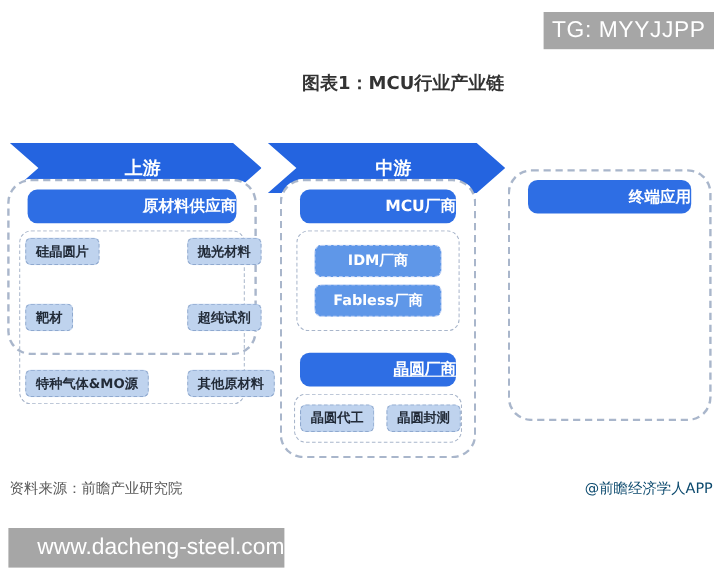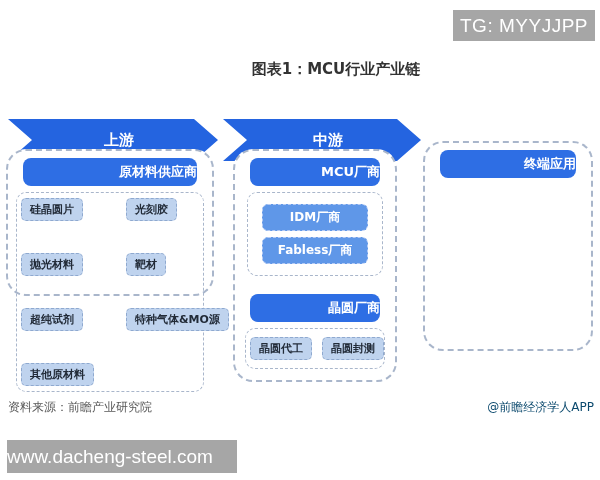--- a/index.html
+++ b/index.html
@@ -77,55 +77,54 @@
   
   .source-note{
     position:absolute;left:8px;top:399px;font-size:12px;color:#595959;
   }
   .credit-note{
     position:absolute;right:6px;top:399px;font-size:12px;color:#0c4a6e;
   }
   .site-bar{
     position:absolute;left:7px;top:440px;width:230px;height:33px;
     background:#a6a6a6;color:#ffffff;font-size:19px;line-height:33px;
-    text-align:left;font-family:"Liberation Sans",sans-serif;
+    text-align:right;font-family:"Liberation Sans",sans-serif;
   }
 </style>
 </head>
 <body>
 
 <div class="tg-badge">TG: MYYJJPP</div>
 
 <div class="chart-title">图表1：MCU行业产业链</div>
 
 <div class="stage-row">
   <div class="stage-arrow s1">上游</div>
   <div class="stage-arrow s2">中游</div>
 </div>
 
 <div class="panel panel-upstream">
   <div class="pill">原材料供应商</div>
   <div class="inner up-grid">
     <span class="item-lite">硅晶圆片</span>
-    <span class="item-lite">光刻胶</span>
     <span class="item-lite">抛光材料</span>
     <span class="item-lite">靶材</span>
     <span class="item-lite">超纯试剂</span>
     <span class="item-lite">特种气体&amp;MO源</span>
     <span class="item-lite">其他原材料</span>
   </div>
 </div>
 
 <div class="panel panel-midstream">
   <div class="pill">MCU厂商</div>
   <div class="inner mid-inner1">
     <div class="item-med">IDM厂商</div>
     <div class="item-med">Fabless厂商</div>
   </div>
-  <div class="pill" style="margin-top:18px;">晶圆厂商</div>
+  <div class="pill" style="margin-top:18px;text-decoration:underline;">晶圆厂商</div>
   <div class="inner mid-inner2">
     <div class="wafer-row">
       <span class="item-lite">晶圆代工</span>
       <span class="item-lite">晶圆封测</span>
     </div>
   </div>
 </div>
 
 <div class="panel panel-downstream">
   <div class="pill">终端应用</div>

